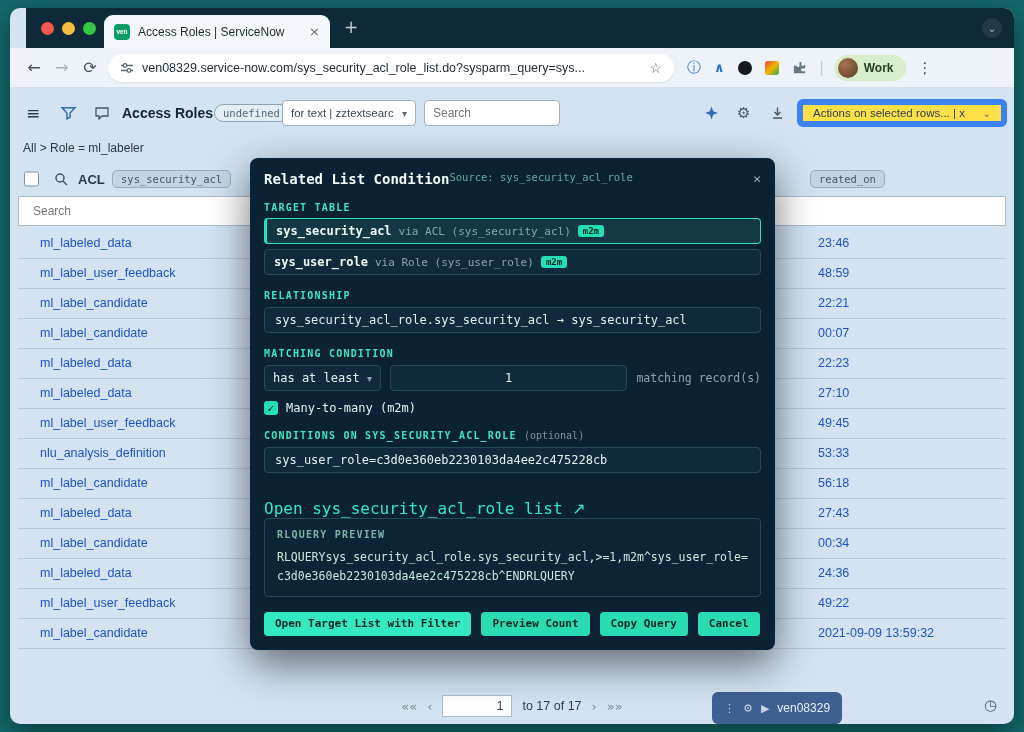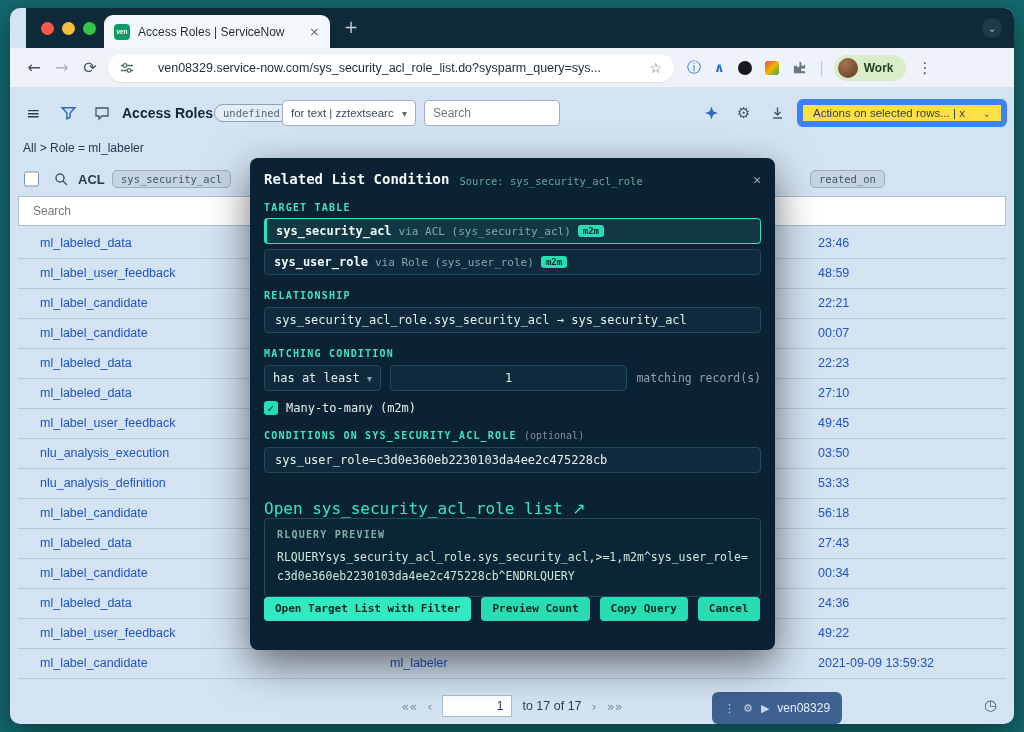--- a/index.html
+++ b/index.html
@@ -15,21 +15,21 @@
   .tab{position:absolute;left:78px;top:7px;width:226px;height:33px;background:#f4f8fc;border-radius:9px 9px 0 0;display:flex;align-items:center;gap:8px;padding:0 10px;box-sizing:border-box;font-size:12px;color:#1c2b33}
   .favicon{width:16px;height:16px;border-radius:4px;background:#0c9d67;color:#fff;font-size:6.5px;font-weight:bold;display:flex;align-items:center;justify-content:center;flex:none}
   .tab-title{flex:1;white-space:nowrap;overflow:hidden}
   .tab-close{color:#5f6b74;font-size:13px}
   .new-tab{position:absolute;left:318px;top:9px;color:#c3ced4;font-size:17px}
   .tb-chev{position:absolute;right:12px;top:10px;width:20px;height:20px;border-radius:50%;background:rgba(255,255,255,.07);color:#9db3bd;font-size:11px;display:flex;align-items:center;justify-content:center}
 
   .toolbar{position:absolute;left:0;top:40px;right:0;height:40px;background:#eef3f9;border-bottom:1px solid #d9e2ec;display:flex;align-items:center;padding:0 10px;box-sizing:border-box}
   .nav-ic{font-size:16px;color:#44505a;width:28px;text-align:center;flex:none}
   .nav-ic.dis{color:#a7b2ba}
-  .omnibox{margin-left:4px;width:566px;height:28px;background:#fff;border-radius:14px;display:flex;align-items:center;padding:0 12px;gap:24px;box-sizing:border-box;box-shadow:0 1px 2px rgba(0,0,0,.08);flex:none}
+  .omnibox{margin-left:4px;width:566px;height:28px;background:#fff;border-radius:14px;display:flex;align-items:center;padding:0 12px;gap:8px;box-sizing:border-box;box-shadow:0 1px 2px rgba(0,0,0,.08);flex:none}
   .url{flex:1;font-size:12.5px;color:#1d2b36;white-space:nowrap;overflow:hidden}
   .star{color:#5d6970;font-size:14px}
   .ext{display:flex;align-items:center;gap:13px;margin-left:13px;color:#44505a}
   .ext-info{color:#2a6fd4;font-size:14px}
   .ext-caret{color:#2a6fd4;font-size:13px;font-weight:bold}
   .ext-dark{width:14px;height:14px;border-radius:50%;background:#15191d}
   .ext-color{width:14px;height:14px;border-radius:3px;background:linear-gradient(135deg,#e8453c 0%,#f4b400 50%,#34a853 100%)}
   .ext-sep{color:#c5ccd2}
   .chip{display:flex;align-items:center;gap:6px;background:#d8edca;border-radius:14px;padding:3px 12px 3px 4px;margin-left:10px}
   .avatar{width:20px;height:20px;border-radius:50%;background:radial-gradient(circle at 35% 30%,#a4744f,#5d3a24)}
@@ -76,21 +76,21 @@
   .pagination{position:absolute;left:0;right:0;bottom:7px;display:flex;align-items:center;justify-content:center;gap:10px;color:#7c8c9c;font-size:13px}
   .pg-input{width:70px;height:22px;border:1px solid #a9bccf;background:#fff;text-align:right;padding:0 8px;font-size:12px;color:#2c3e50;box-sizing:border-box}
   .pg-text{color:#2c3e50;font-size:12.5px}
 
   .user-pill{position:absolute;left:702px;top:684px;height:32px;background:#3e6191;border-radius:6px;display:flex;align-items:center;gap:8px;padding:0 12px;color:#e6eefa;font-size:12px;z-index:8}
   .up-ic{font-size:11px;color:#c9d6ea}
   .clock{position:absolute;left:974px;top:688px;font-size:15px;color:#5a6a78}
 
   
   .modal{position:absolute;left:240px;top:150px;width:525px;height:492px;background:#0b2234;border-radius:8px;box-shadow:0 14px 40px rgba(0,0,0,.55);z-index:30;padding:13px 14px;box-sizing:border-box;color:#e9f5f0;font-family:"DejaVu Sans Mono",monospace}
-  .m-head{display:flex;align-items:flex-end;gap:10px}
+  .m-head{display:flex;align-items:flex-start;gap:0}
   .m-title{font-size:14px;font-weight:bold;color:#f1faf6;white-space:nowrap}
   .m-src{font-size:10.5px;color:#63a89b;white-space:nowrap}
   .m-close{margin-left:auto;color:#9db4c3;font-size:13px}
   .m-label{margin-top:15px;font-size:10px;font-weight:bold;letter-spacing:1.2px;color:#3fe4c5}
   .m-opt-note{color:#7b93a2;letter-spacing:0;font-weight:normal}
   .opt{margin-top:5px;height:26px;display:flex;align-items:center;gap:7px;background:#0f2a3d;border:1px solid #24485d;border-radius:4px;padding:0 9px;box-sizing:border-box;font-size:12px}
   .opt.selected{background:#123846;border-color:#2ae2bf;border-left:3px solid #2ae2bf}
   .opt-name{font-weight:bold;color:#f1faf6;white-space:nowrap}
   .opt-via{color:#8ba3b2;font-size:11px;white-space:nowrap}
   .m2m{background:#24dfb6;color:#06291f;font-size:9px;font-weight:bold;padding:1px 5px;border-radius:3px}
@@ -101,21 +101,21 @@
   .m-count{width:240px;height:26px;background:#0f2a3d;border:1px solid #24485d;border-radius:4px;text-align:center;color:#e2f2ec;font-size:12px;font-family:"DejaVu Sans Mono",monospace;box-sizing:border-box}
   .m-suffix{color:#8ba3b2;font-size:11.5px;white-space:nowrap}
   .chk-row{margin-top:10px;display:flex;align-items:center;gap:8px}
   .chk{width:14px;height:14px;background:#24dfb6;border-radius:3px;color:#06291f;font-size:10px;font-weight:bold;display:flex;align-items:center;justify-content:center;flex:none}
   .chk-label{font-size:12px;color:#e2f2ec}
   .m-input{margin-top:6px;width:100%;height:26px;background:#0f2a3d;border:1px solid #24485d;border-radius:4px;padding:0 10px;color:#e2f2ec;font-size:12px;font-family:"DejaVu Sans Mono",monospace;box-sizing:border-box}
   .m-link{margin-top:26px;font-size:16px;color:#35e7c6}
   .m-preview{border:1px solid #24485d;border-radius:4px;padding:10px 12px;background:#0c2536}
   .m-preview-label{font-size:10px;font-weight:bold;letter-spacing:1.2px;color:#7fb3a6}
   .m-preview-text{margin-top:8px;font-size:11.5px;line-height:1.65;color:#c8e9dc;word-break:break-all}
-  .m-actions{display:flex;gap:10px}
+  .m-actions{margin-top:15px;display:flex;gap:10px}
   .btn{height:24px;padding:0 11px;border:none;border-radius:4px;background:#29dcb4;color:#06291f;font-weight:bold;font-size:11px;font-family:"DejaVu Sans Mono",monospace;white-space:nowrap}
   .btn.primary{background:#32e9c3}
 </style>
 </head>
 <body>
 
 <div class="window">
 
   <div class="titlebar">
     <div class="lights">
@@ -230,24 +230,20 @@
       </div>
     <div class="row">
         <span class="cell-link">ml_labeled_data</span>
         <span class="cell-right">27:10</span>
       </div>
     <div class="row">
         <span class="cell-link">ml_label_user_feedback</span>
         <span class="cell-right">49:45</span>
       </div>
     <div class="row">
-        <span class="cell-link">nlu_analysis_execution</span>
-        <span class="cell-right">03:50</span>
-      </div>
-    <div class="row">
         <span class="cell-link">nlu_analysis_definition</span>
         <span class="cell-right">53:33</span>
       </div>
     <div class="row">
         <span class="cell-link">ml_label_candidate</span>
         <span class="cell-right">56:18</span>
       </div>
     <div class="row">
         <span class="cell-link">ml_labeled_data</span>
         <span class="cell-right">27:43</span>

